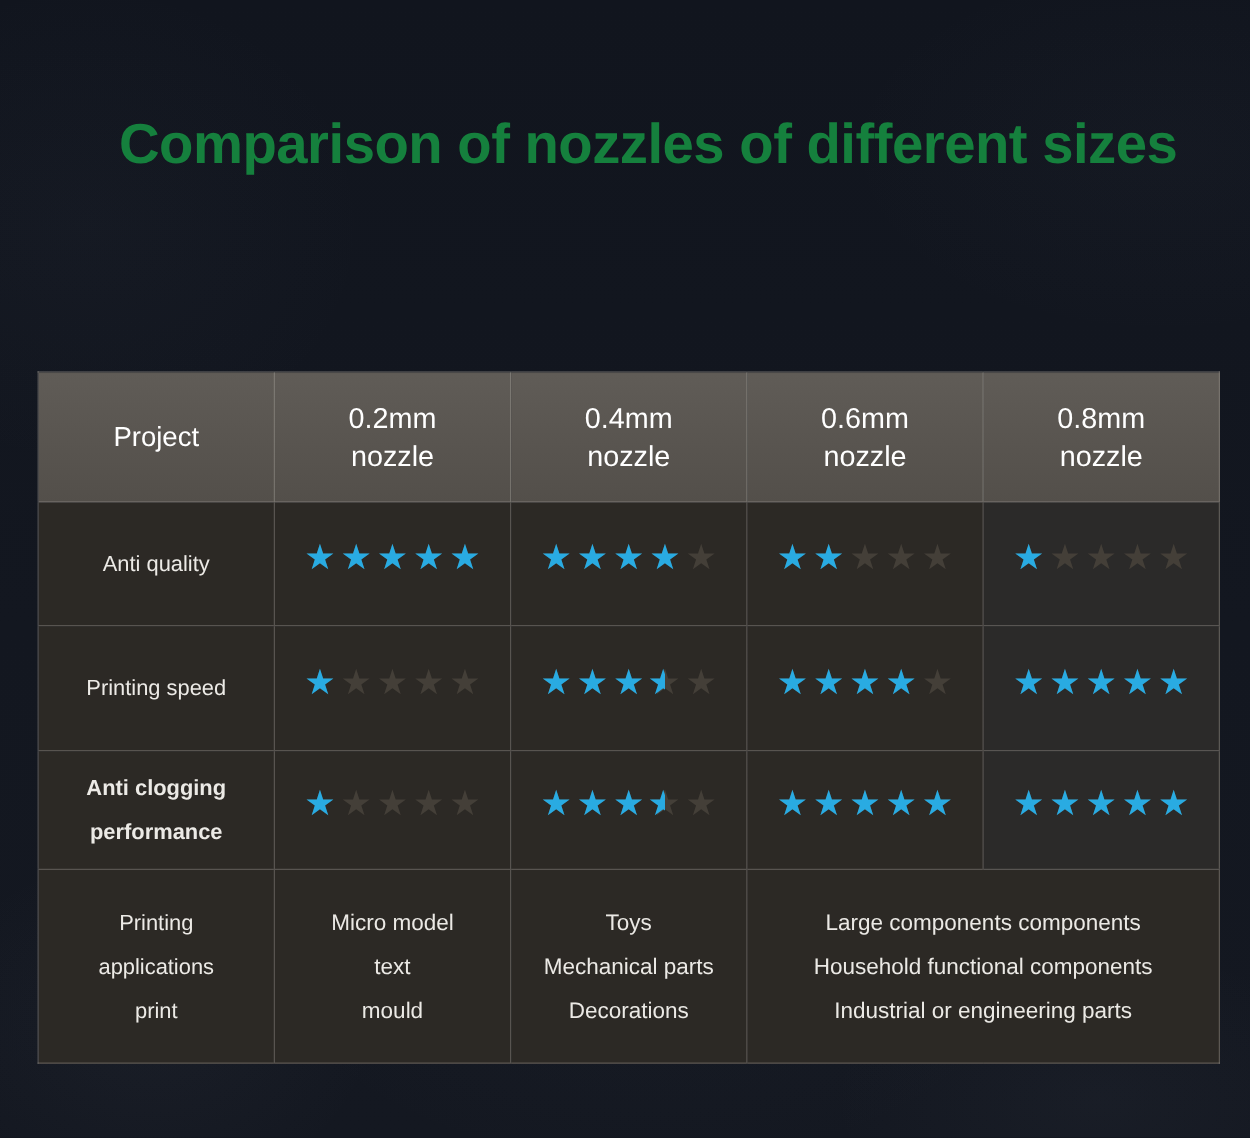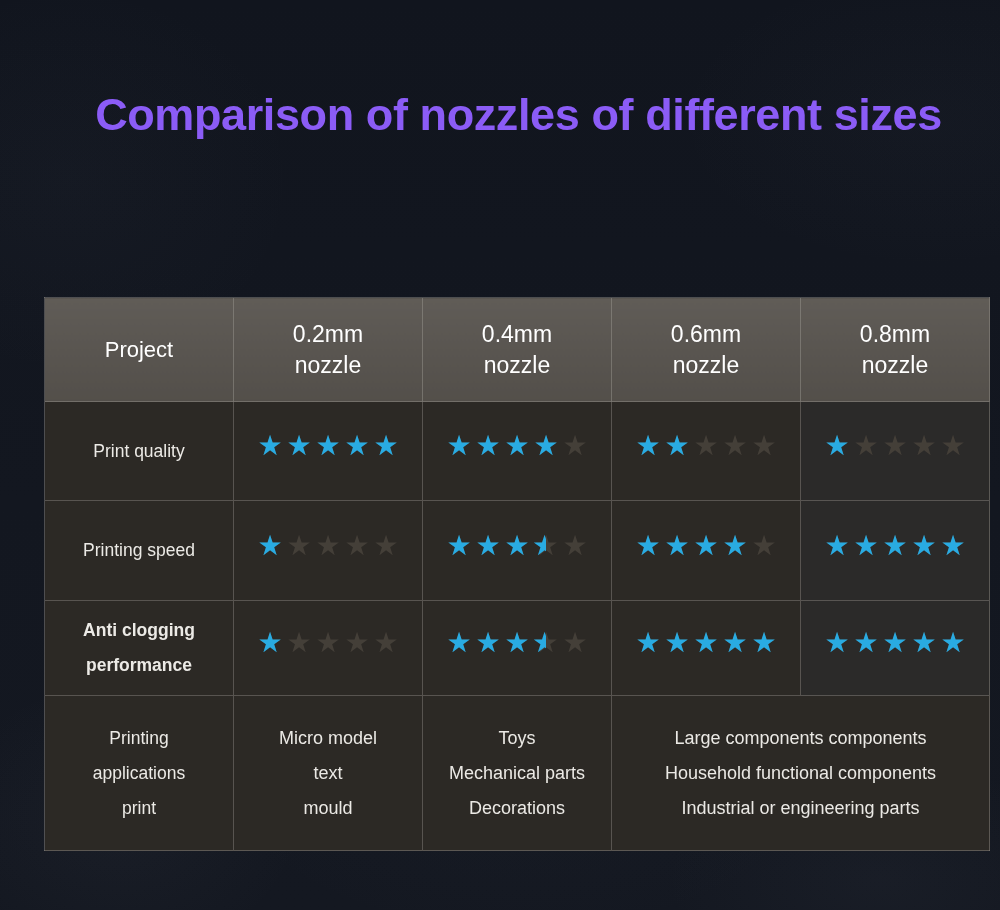--- a/index.html
+++ b/index.html
@@ -42,40 +42,40 @@
     position: absolute;
     top: 86px;
     left: 0;
     width: 1000px;
     text-align: center;
   }
 
   #page-title {
     font-size: 45px;
     font-weight: bold;
-    color: #8b5cf6;
+    color: #15803d;
     letter-spacing: -0.4px;
     line-height: 58px;
     white-space: nowrap;
     margin-left: 37px;
   }
 
   #subtitle {
     margin-top: 14px;
     font-size: 20.5px;
     color: #c7cbd1;
     line-height: 36px;
     font-weight: normal;
   }
 
   
   #compare-table {
     position: absolute;
     top: 297px;
-    left: 44px;
+    left: 30px;
     width: 945px;
     border-collapse: collapse;
     table-layout: fixed;
     border: 1px solid rgba(150,146,140,0.45);
   }
 
   #compare-table col.c-project { width: 189px; }
   #compare-table col.c-n1      { width: 189px; }
   #compare-table col.c-n2      { width: 189px; }
   #compare-table col.c-n3      { width: 189px; }
@@ -199,21 +199,21 @@
           <div>0.8mm</div>
           <div>nozzle</div>
         </th>
       </tr>
     </thead>
 
     <tbody>
 
       <tr class="rating-row">
         <td class="label-cell">
-          <div>Print quality</div>
+          <div>Anti quality</div>
         </td>
         <td>
           <span class="stars">
               <span class="star full">
                 <span class="glyph base">★</span>
                 <span class="glyph fill">★</span>
               </span>
               <span class="star full">
                 <span class="glyph base">★</span>
                 <span class="glyph fill">★</span>

